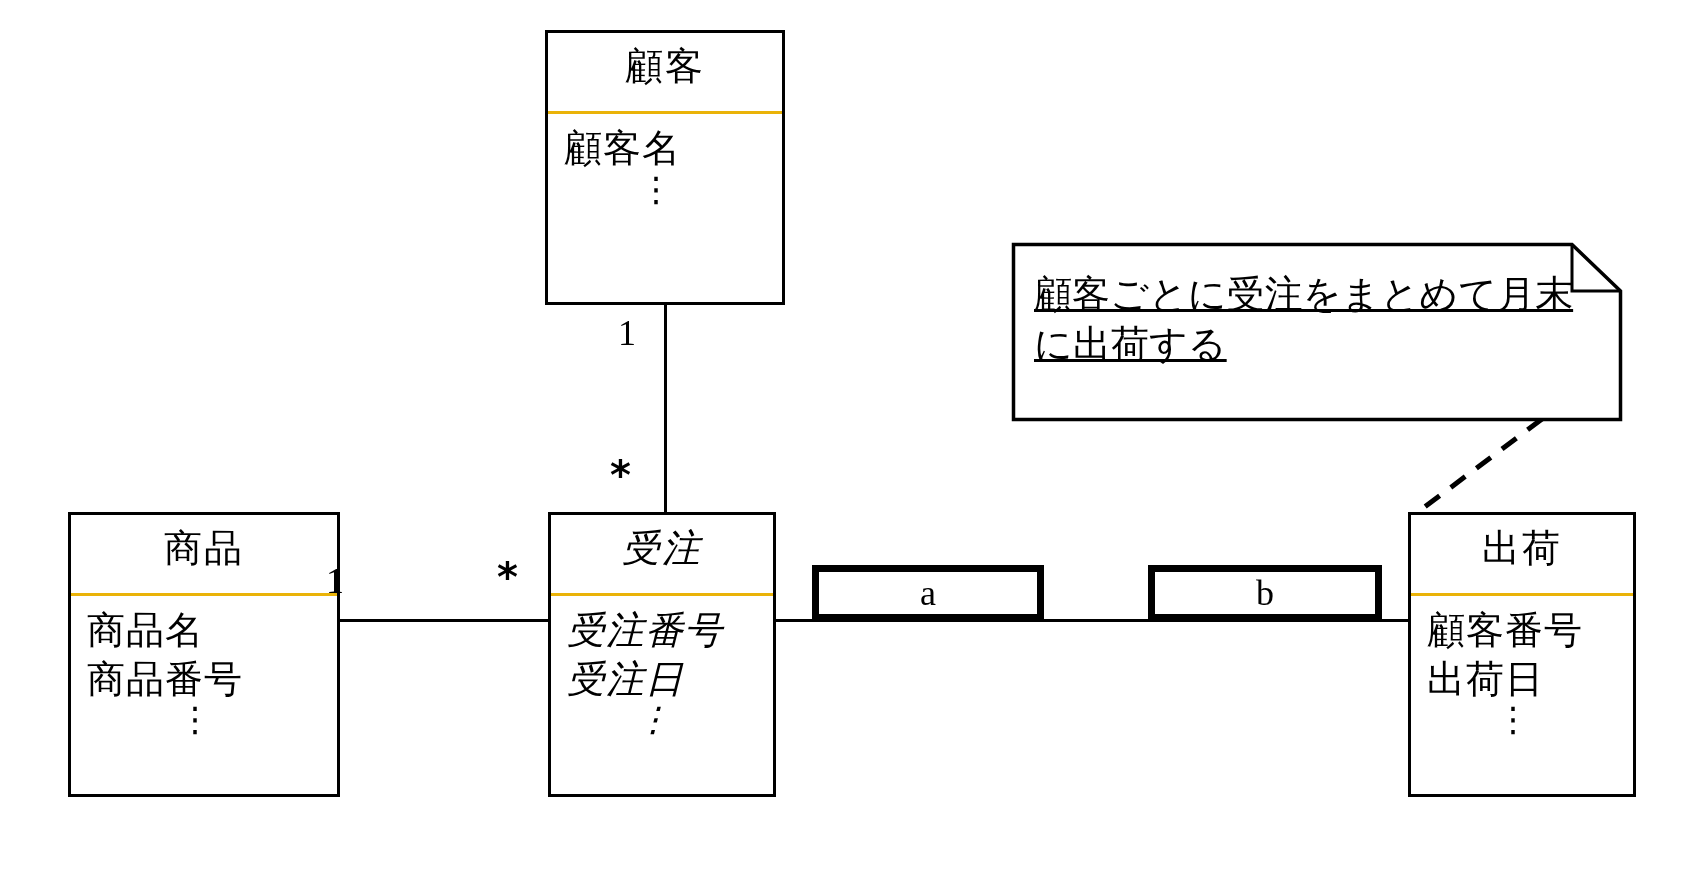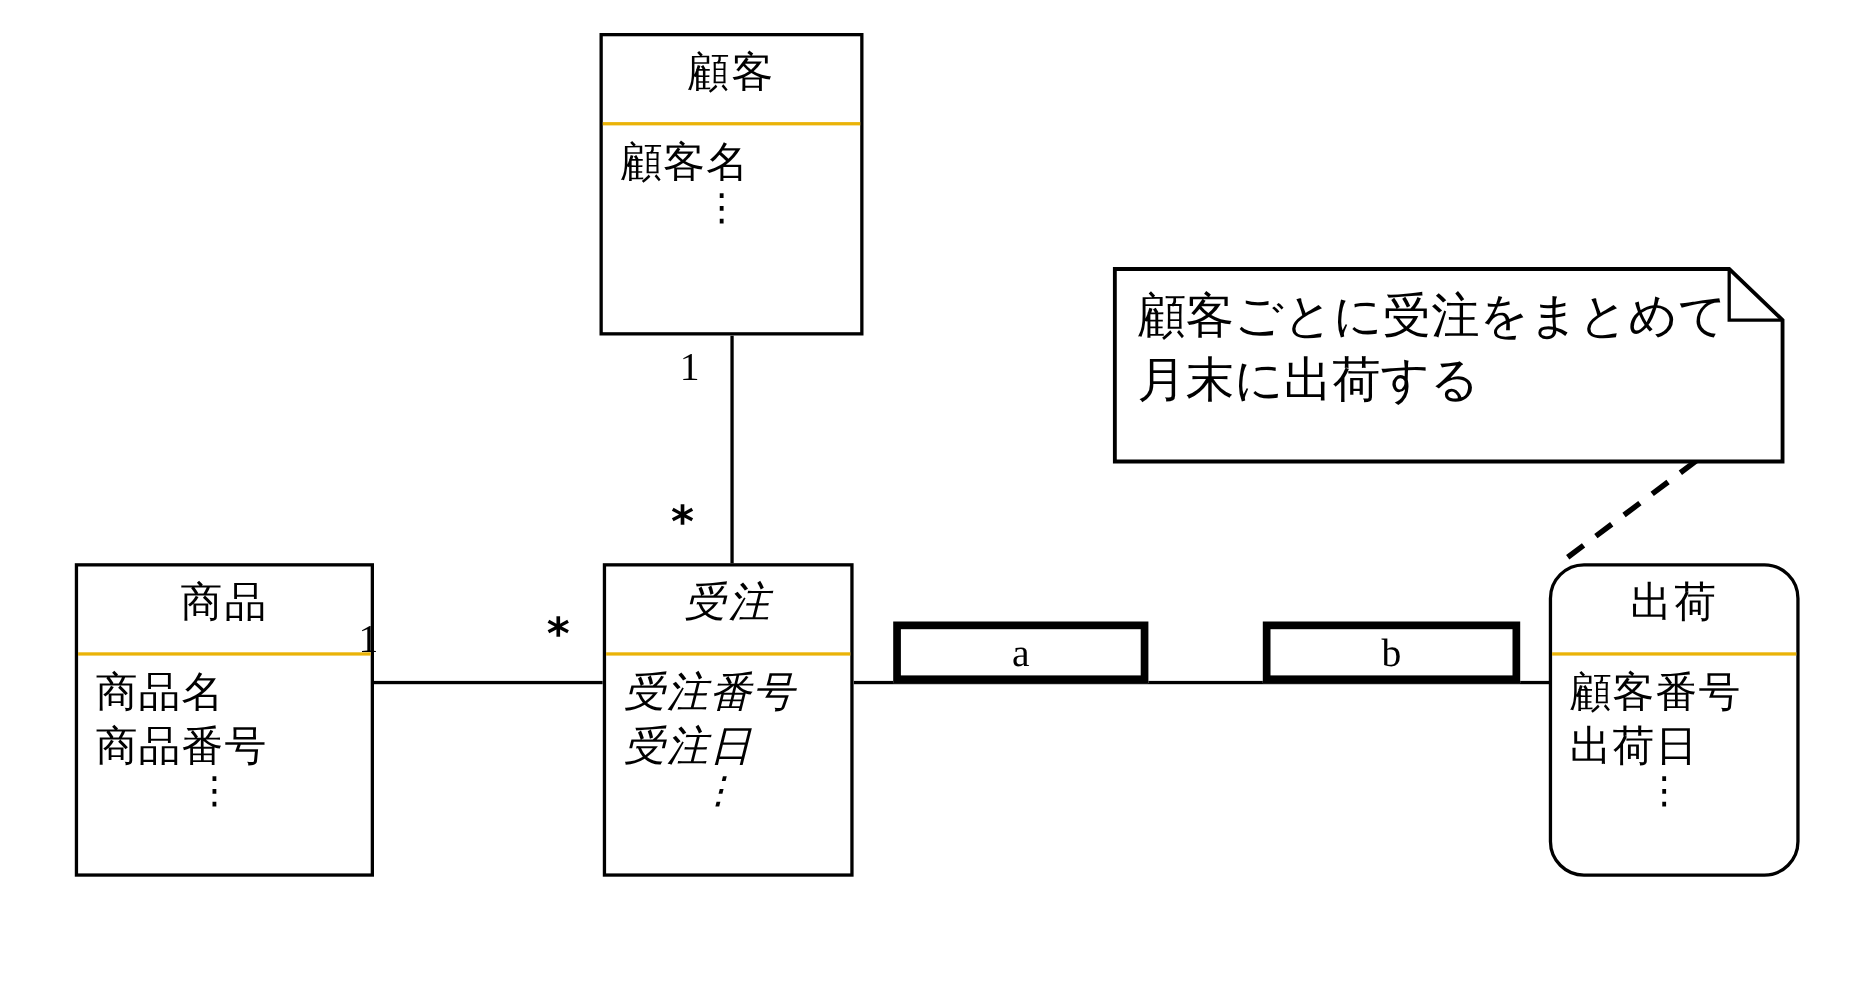--- a/index.html
+++ b/index.html
@@ -60,25 +60,26 @@
   }
   .uml-note svg {
     position: absolute;
     left: 0;
     top: 0;
     overflow: visible;
   }
   .uml-note .note-text {
     position: absolute;
     left: 22px;
-    top: 16px;
+    top: 26px;
     width: 560px;
-    font-size: 44px;
+    font-size: 38px;
     line-height: 1.32;
     letter-spacing: 0px;
+    text-decoration: underline;
   }
 
   
   .answer-box {
     position: absolute;
     border: 7px solid #000;
     background: #fff;
     box-sizing: border-box;
     display: flex;
     align-items: center;
@@ -162,21 +163,21 @@
   <div class="line-h" style="left:776px; top:619px; width:634px;"></div>
 
   <div class="answer-box" style="left:812px; top:565px; width:232px; height:56px;">
     <span>a</span>
   </div>
 
   <div class="answer-box" style="left:1148px; top:565px; width:234px; height:56px;">
     <span>b</span>
   </div>
 
-  <div class="uml-class" style="left:1408px; top:512px; width:228px; height:285px;border-radius:32px;">
+  <div class="uml-class" style="left:1408px; top:512px; width:228px; height:285px;">
     <div class="cls-name">出荷</div>
     <div class="cls-attrs">
       <div class="attr">顧客番号</div>
       <div class="attr">出荷日</div>
       <div class="ellipsis">⋮</div>
     </div>
   </div>
 
   <div class="uml-note" style="left:1012px; top:243px; width:610px; height:178px;">
     <svg width="610" height="178" viewBox="0 0 610 178">

